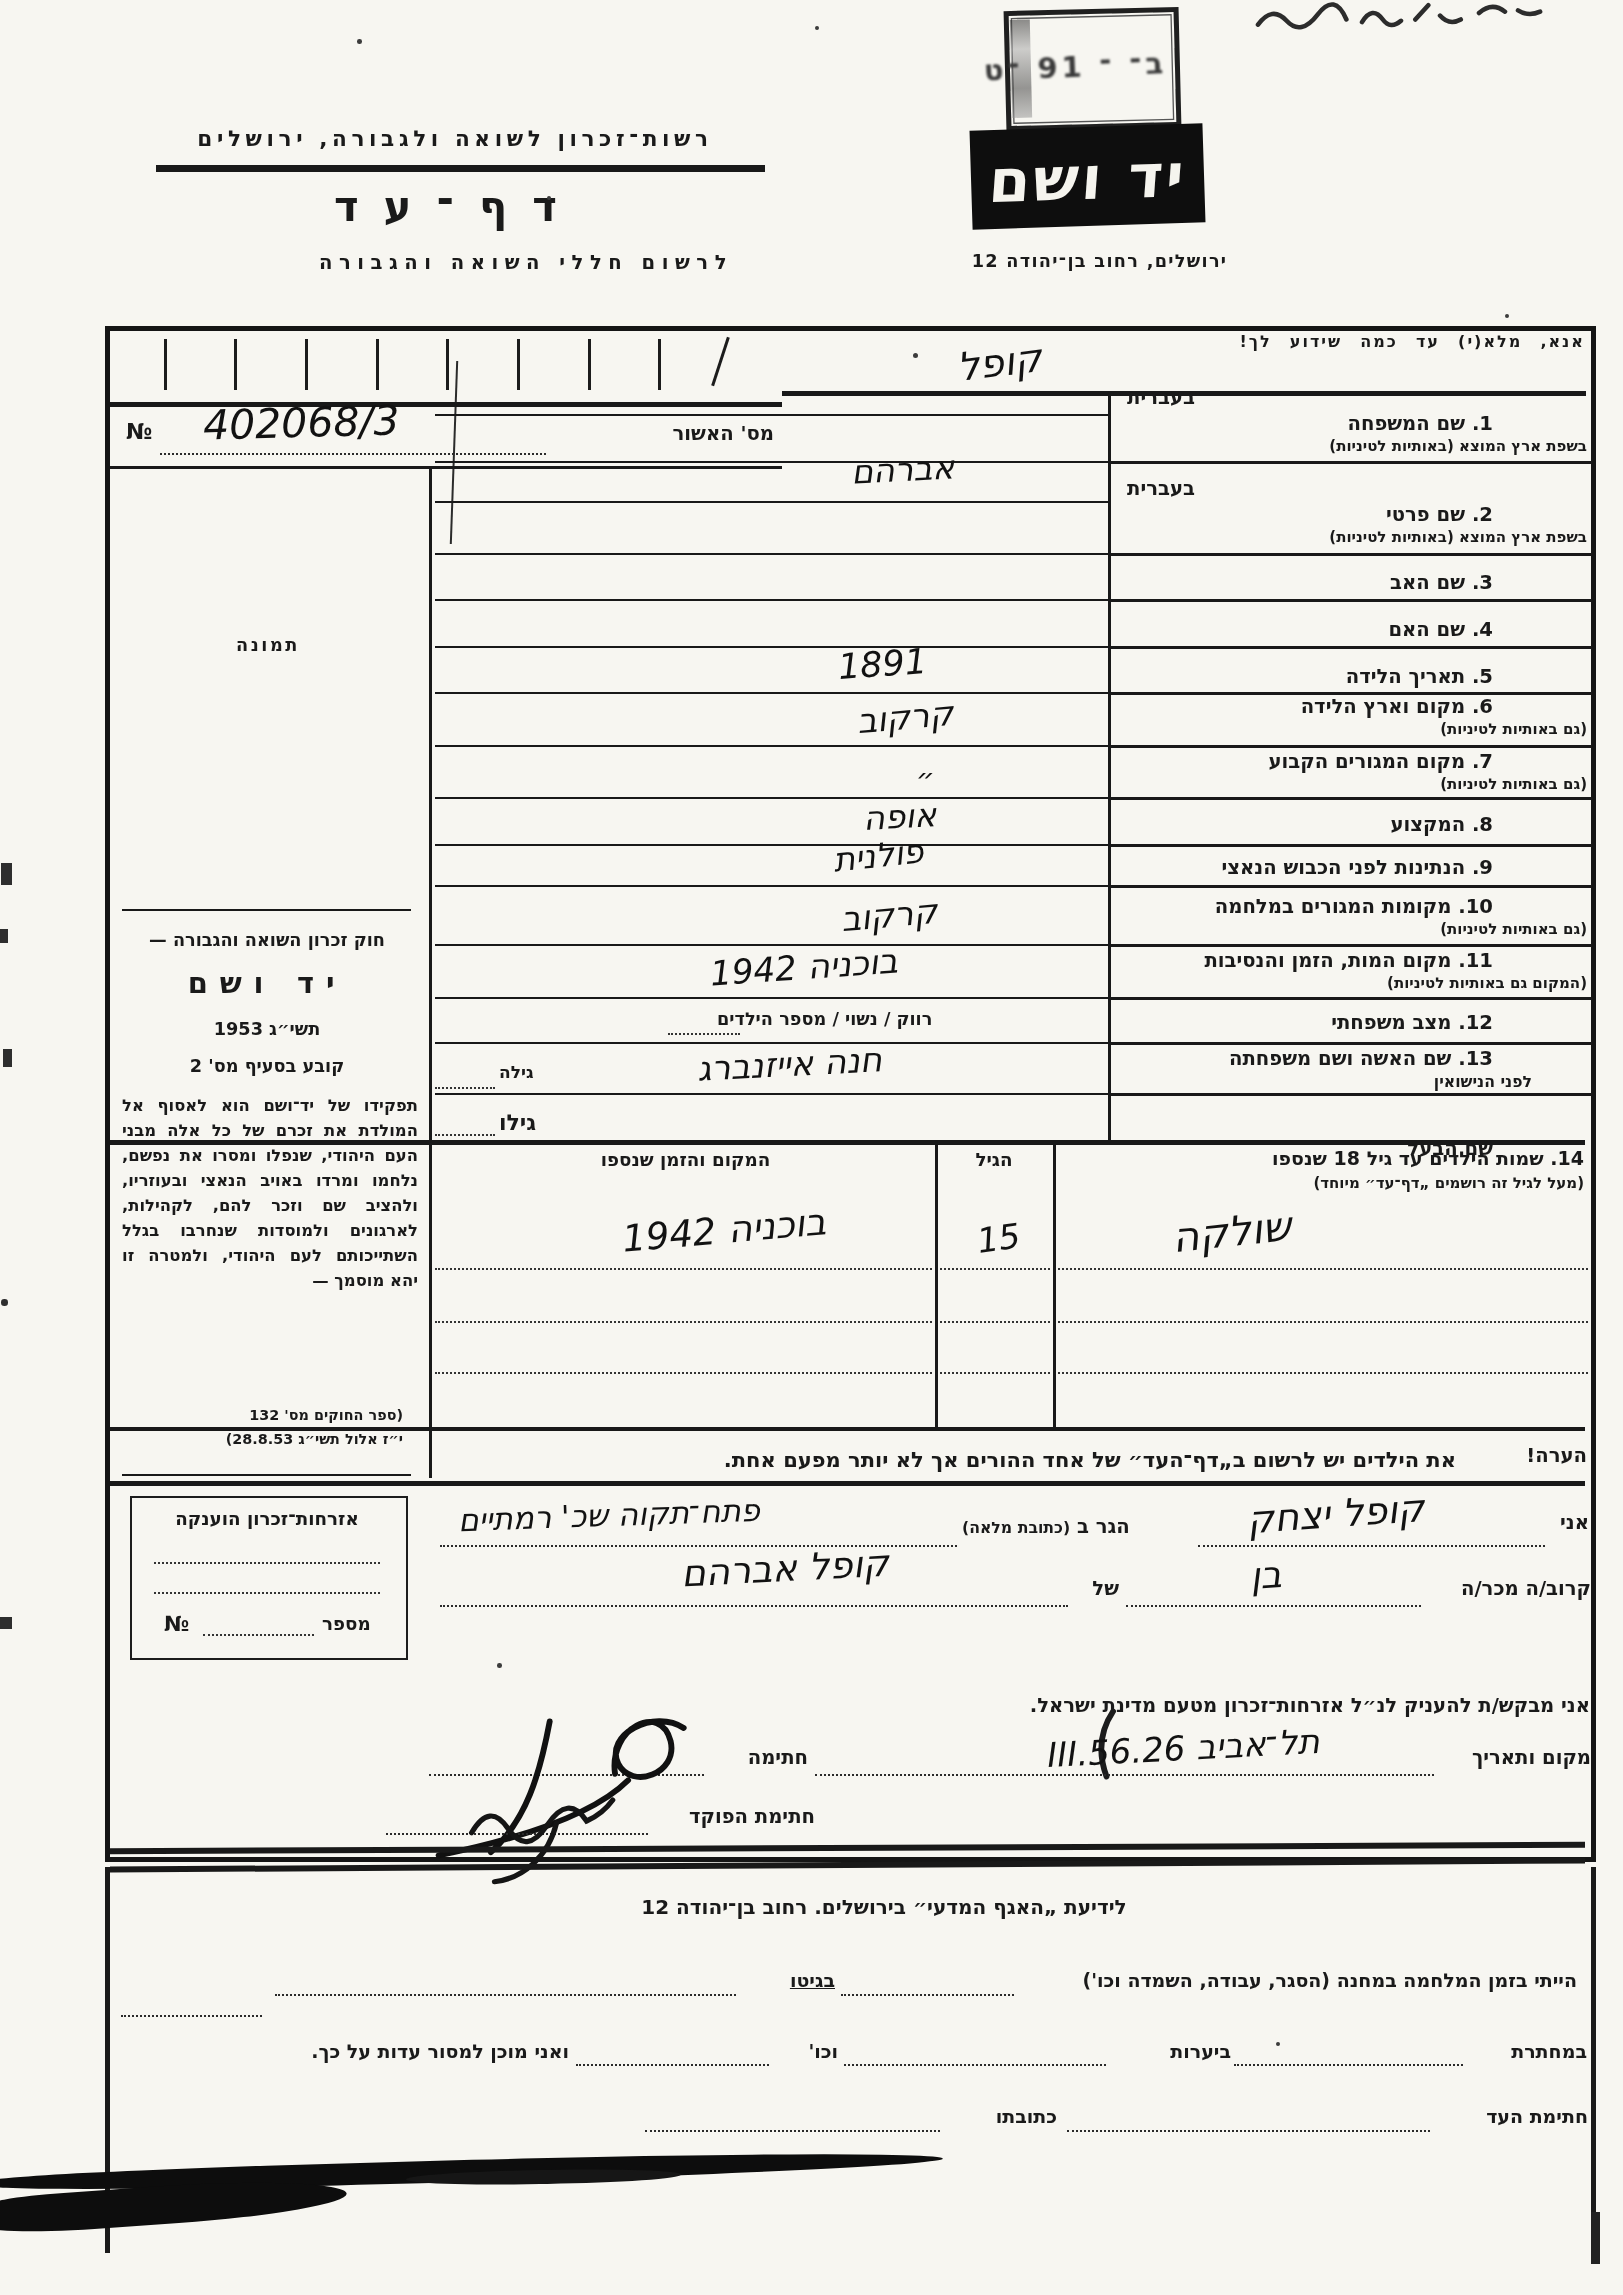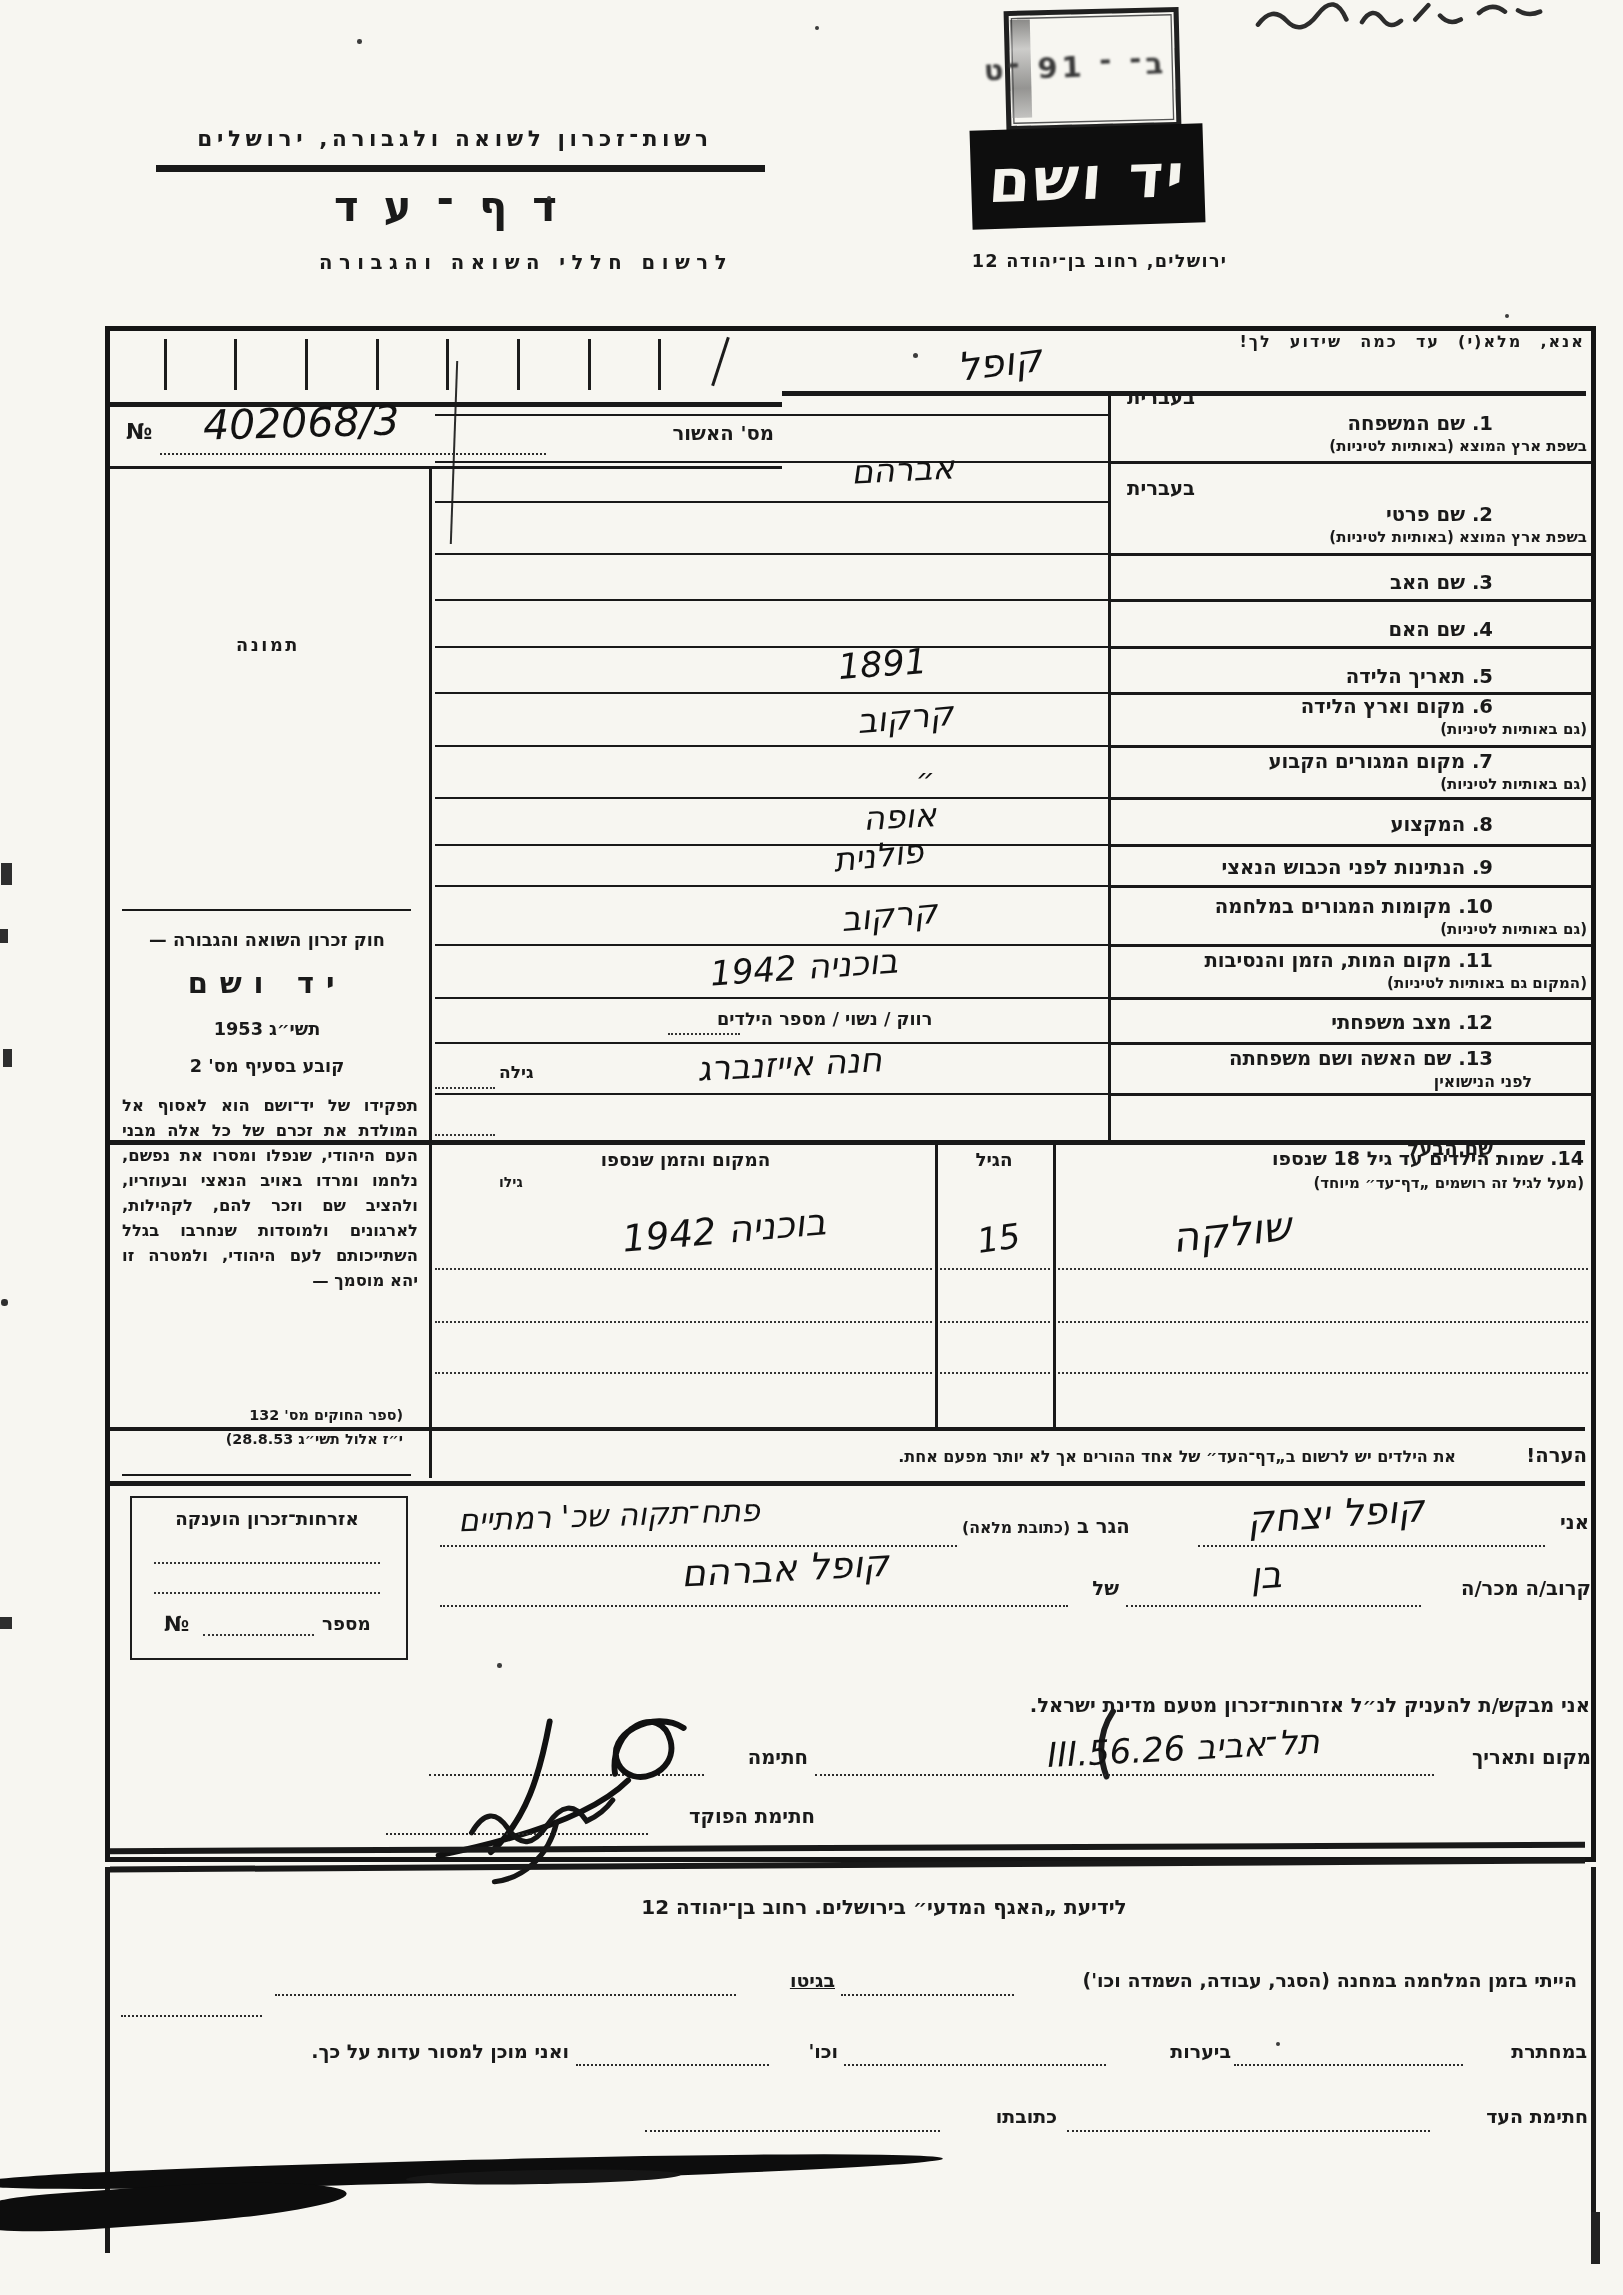--- a/index.html
+++ b/index.html
@@ -145,21 +145,21 @@
   <div class="hw" data-bind="fields.7.value" style="left:863px;top:800px;font-size:33px;transform:rotate(-3deg);">אופה</div>
   <div class="hw" data-bind="fields.8.value" style="left:833px;top:839px;font-size:33px;transform:rotate(-6deg);">פולנית</div>
   <div class="hw" data-bind="fields.9.value" style="left:841px;top:898px;font-size:34px;transform:rotate(-5deg);">קרקוב</div>
   <div class="hw" data-bind="fields.10.value" style="left:710px;top:950px;font-size:34px;transform:rotate(-4deg);">בוכניה 1942</div>
   <div class="prt nowrap" data-bind="fields.11.options" style="left:717px;top:1008px;font-size:17.7px;">רווק / נשוי / מספר הילדים</div>
   <div class="dot2" style="left:668px;top:1033px;width:72px;"></div>
   <div class="hw" data-bind="fields.12.value" style="left:697px;top:1047px;font-size:34px;transform:rotate(-3deg);">חנה אייזנברג</div>
 
   <div class="prt nowrap" data-bind="fields.12.age_label" style="left:499px;top:1062px;font-size:17px;">גילה</div>
   <div class="dot2" style="left:435px;top:1087px;width:60px;"></div>
-  <div class="prt nowrap" data-bind="fields.13.age_label" style="left:499px;top:1174px;font-size:14px;">גילו</div>
+  <div class="prt nowrap" data-bind="fields.13.age_label" style="left:499px;top:1109px;font-size:22px;">גילו</div>
   <div class="dot2" style="left:435px;top:1134px;width:60px;"></div>
 
   <div class="rule" style="left:110px;top:1140px;width:1475px;height:4.6px;"></div>
   <div class="rule" style="left:935px;top:1140px;width:2.6px;height:287px;"></div>
   <div class="rule" style="left:1053px;top:1140px;width:2.6px;height:287px;"></div>
 
   <div class="prt ctr nowrap" data-bind="children_table.col_place" style="left:435px;top:1149px;width:501px;font-size:18.3px;">המקום והזמן שנספו</div>
   <div class="prt ctr nowrap" data-bind="children_table.col_age" style="left:935px;top:1149px;width:118px;font-size:18.3px;">הגיל</div>
   <div class="prt rgt nowrap" data-bind="children_table.label" style="left:1067px;top:1147px;width:517px;font-size:19px;">14. שמות הילדים עד גיל 18 שנספו</div>
   <div class="prt rgt nowrap" data-bind="children_table.sub" style="left:1067px;top:1174px;width:517px;font-size:15px;">(מעל לגיל זה רושמים „דף־עד״ מיוחד)</div>
@@ -174,21 +174,21 @@
   <div class="dot2" style="left:435px;top:1321px;width:497px;"></div>
   <div class="dot2" style="left:940px;top:1321px;width:110px;"></div>
   <div class="dot2" style="left:1058px;top:1321px;width:530px;"></div>
   <div class="dot2" style="left:435px;top:1372px;width:497px;"></div>
   <div class="dot2" style="left:940px;top:1372px;width:110px;"></div>
   <div class="dot2" style="left:1058px;top:1372px;width:530px;"></div>
 
   <div class="rule" style="left:110px;top:1427px;width:1475px;height:3.9px;"></div>
 
   <div class="prt nowrap" data-bind="note.title" style="left:1466px;top:1444px;width:121px;font-size:19.6px;">הערה!</div>
-  <div class="prt rgt nowrap" data-bind="note.text" style="left:445px;top:1447px;width:1011px;font-size:16px;">את הילדים יש לרשום ב„דף־העד״ של אחד ההורים אך לא יותר מפעם אחת.</div>
+  <div class="prt rgt nowrap" data-bind="note.text" style="left:445px;top:1447px;width:1011px;font-size:21px;">את הילדים יש לרשום ב„דף־העד״ של אחד ההורים אך לא יותר מפעם אחת.</div>
   <div class="rule" style="left:110px;top:1481px;width:1475px;height:4.6px;"></div>
 
   <div class="prt ctr nowrap" data-bind="photo_label" style="left:196px;top:634px;width:144px;font-size:17.7px;letter-spacing:2.6px;">תמונה</div>
   <div class="rule" style="left:122px;top:909px;width:289px;height:2px;"></div>
 
   <div class="prt ctr nowrap" data-bind="sidebar.title" style="left:123px;top:929px;width:288px;font-size:17.7px;">חוק זכרון השואה והגבורה —</div>
   <div class="prt ctr nowrap" data-bind="sidebar.name" style="left:123px;top:965px;width:288px;font-size:29px;letter-spacing:11.8px;">יד ושם</div>
   <div class="prt ctr nowrap" data-bind="sidebar.year" style="left:123px;top:1018px;width:288px;font-size:17.7px;">תשי״ג 1953</div>
   <div class="prt ctr nowrap" data-bind="sidebar.section" style="left:123px;top:1055px;width:288px;font-size:17.7px;">קובע בסעיף מס' 2</div>
   <div class="prt" data-bind="sidebar.body" style="left:122px;top:1094px;width:296px;font-size:16.4px;line-height:1.52;text-align:justify;">תפקידו של יד־ושם הוא לאסוף אל המולדת את זכרם של כל אלה מבני העם היהודי, שנפלו ומסרו את נפשם, נלחמו ומרדו באויב הנאצי ובעוזריו, ולהציב שם וזכר להם, לקהילות, לארגונים ולמוסדות שנחרבו בגלל השתייכותם לעם היהודי, ולמטרה זו יהא מוסמך —</div>

